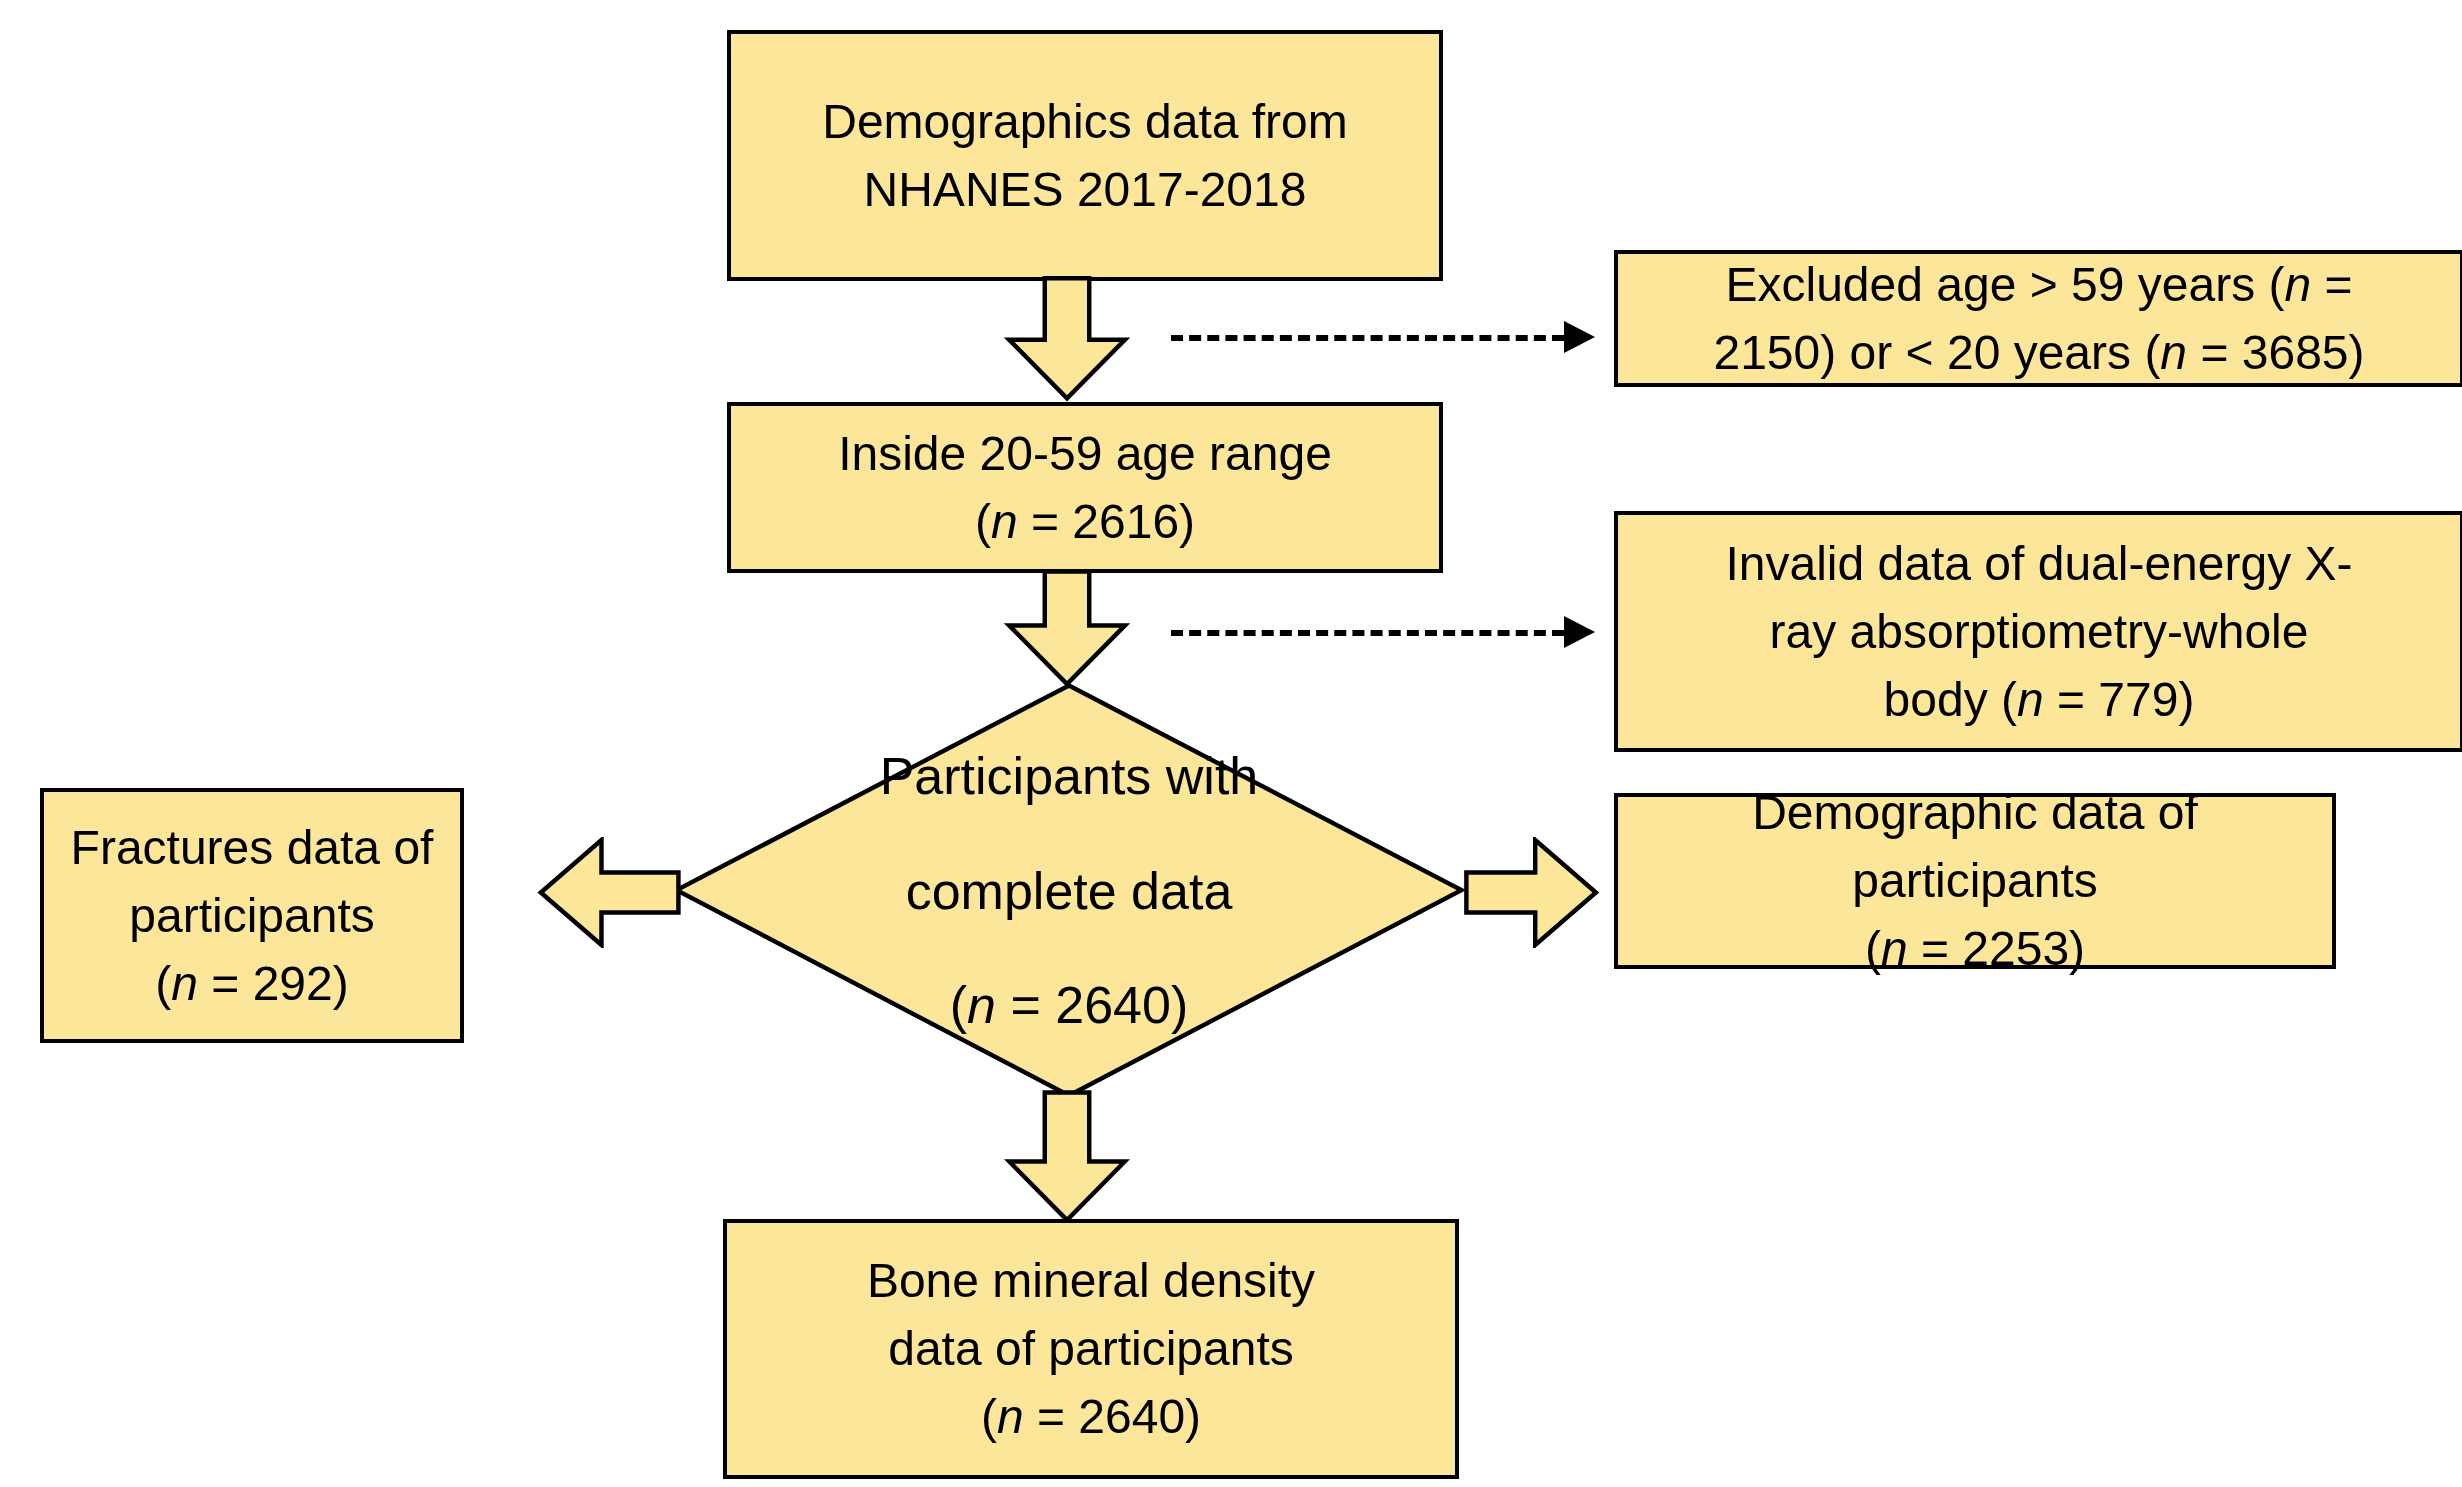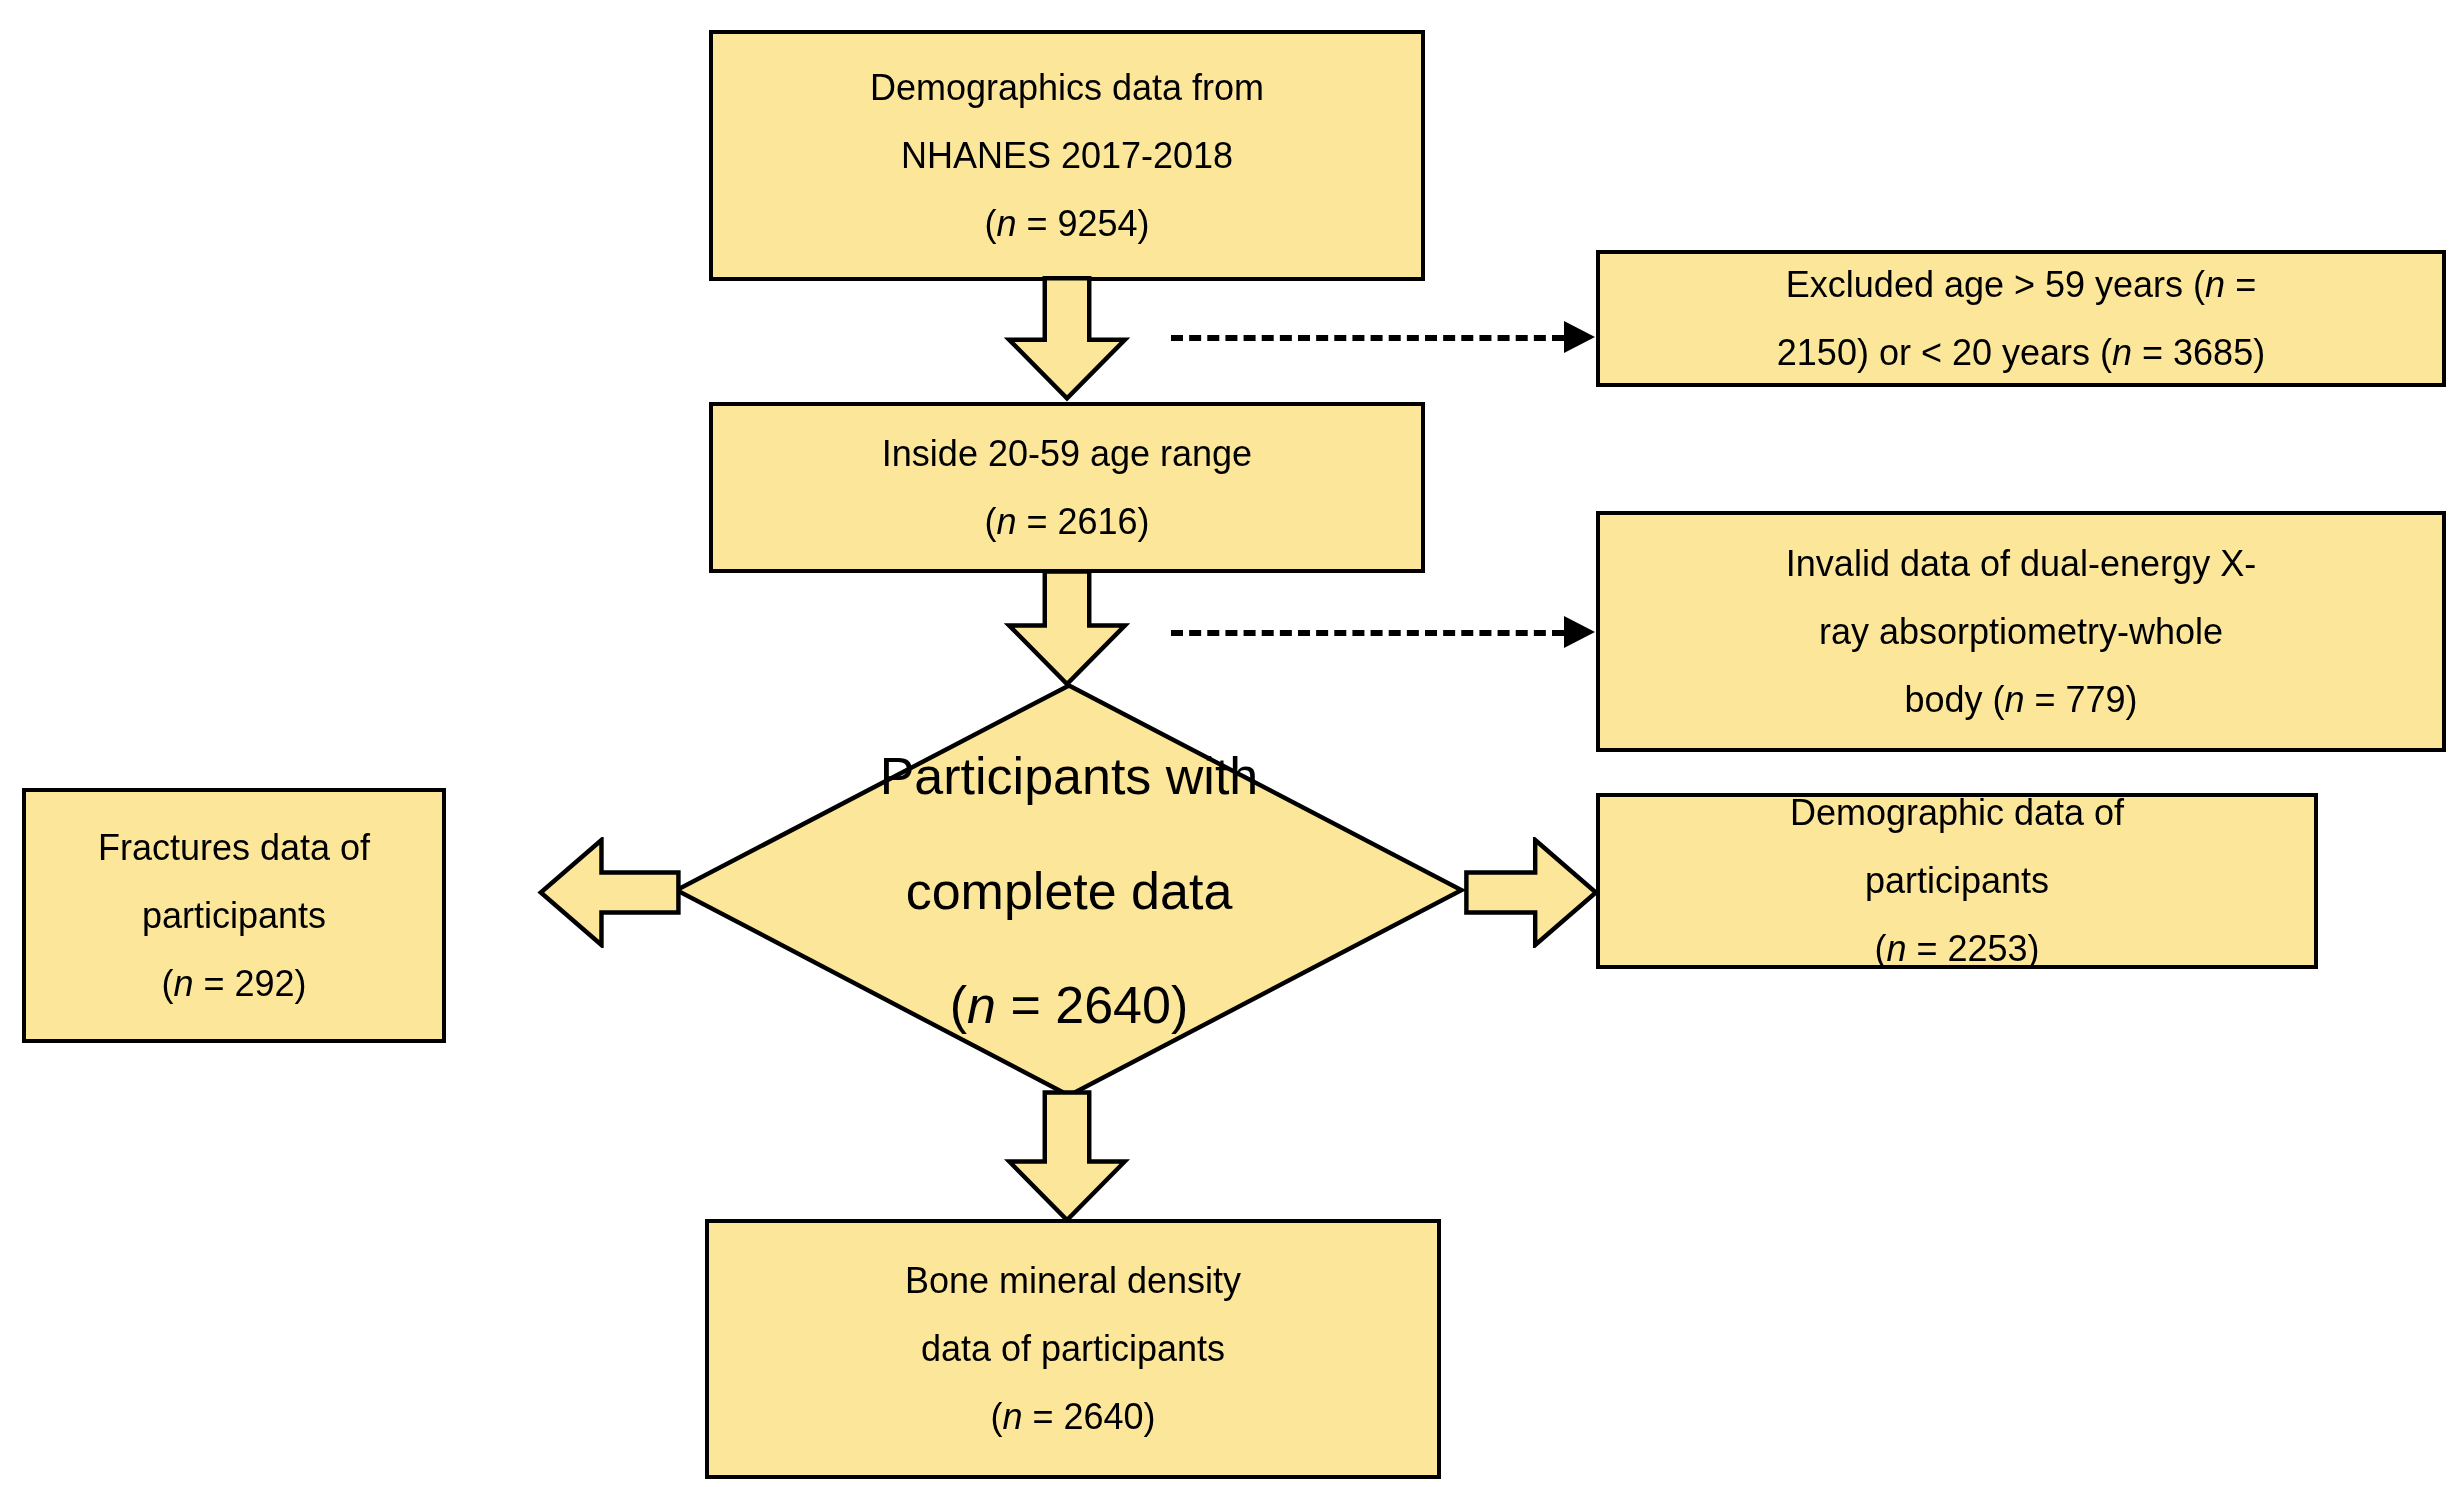--- a/index.html
+++ b/index.html
@@ -18,21 +18,21 @@
     overflow:hidden;
   }
   .box{
     position:absolute;
     background:var(--node-fill);
     border:4.5px solid var(--node-border);
     box-sizing:border-box;
     display:flex;flex-direction:column;
     align-items:center;justify-content:center;
     text-align:center;
-    font-size:36px;line-height:68px;
+    font-size:48px;line-height:68px;margin-left:18px;
   }
   .line{white-space:pre;}
   .nvar{font-style:italic;}
   .shape{position:absolute;}
   .shape polygon{fill:var(--node-fill);stroke:var(--node-border);stroke-width:6;stroke-linejoin:miter;}
   .diamond-label{
     position:absolute;
     display:flex;flex-direction:column;align-items:center;justify-content:space-between;
     text-align:center;font-size:52px;line-height:68px;
   }
@@ -48,21 +48,20 @@
   }
 </style>
 </head>
 <body>
 
 <div id="canvas">
 
   <div class="box" style="left:709px;top:30px;width:716px;height:251px">
     <div class="line"><span>Demographics data from</span></div>
     <div class="line"><span>NHANES 2017-2018</span></div>
-    <div class="line"><span>(</span><span class="nvar">n</span><span> = 9254)</span></div>
   </div>
 
   <svg class="shape" style="left:1004px;top:276px" width="126" height="126" viewBox="0 0 170 170">
     <polygon points="55,3 115,3 115,86 163,86 85,165 7,86 55,86"></polygon>
   </svg>
 
   <div class="dashed-line" style="left:1171px;top:335px;width:393px"></div>
   <div class="arrowhead-right" style="left:1564px;top:321px"></div>
 
   <div class="box" style="left:1596px;top:250px;width:850px;height:137px">

